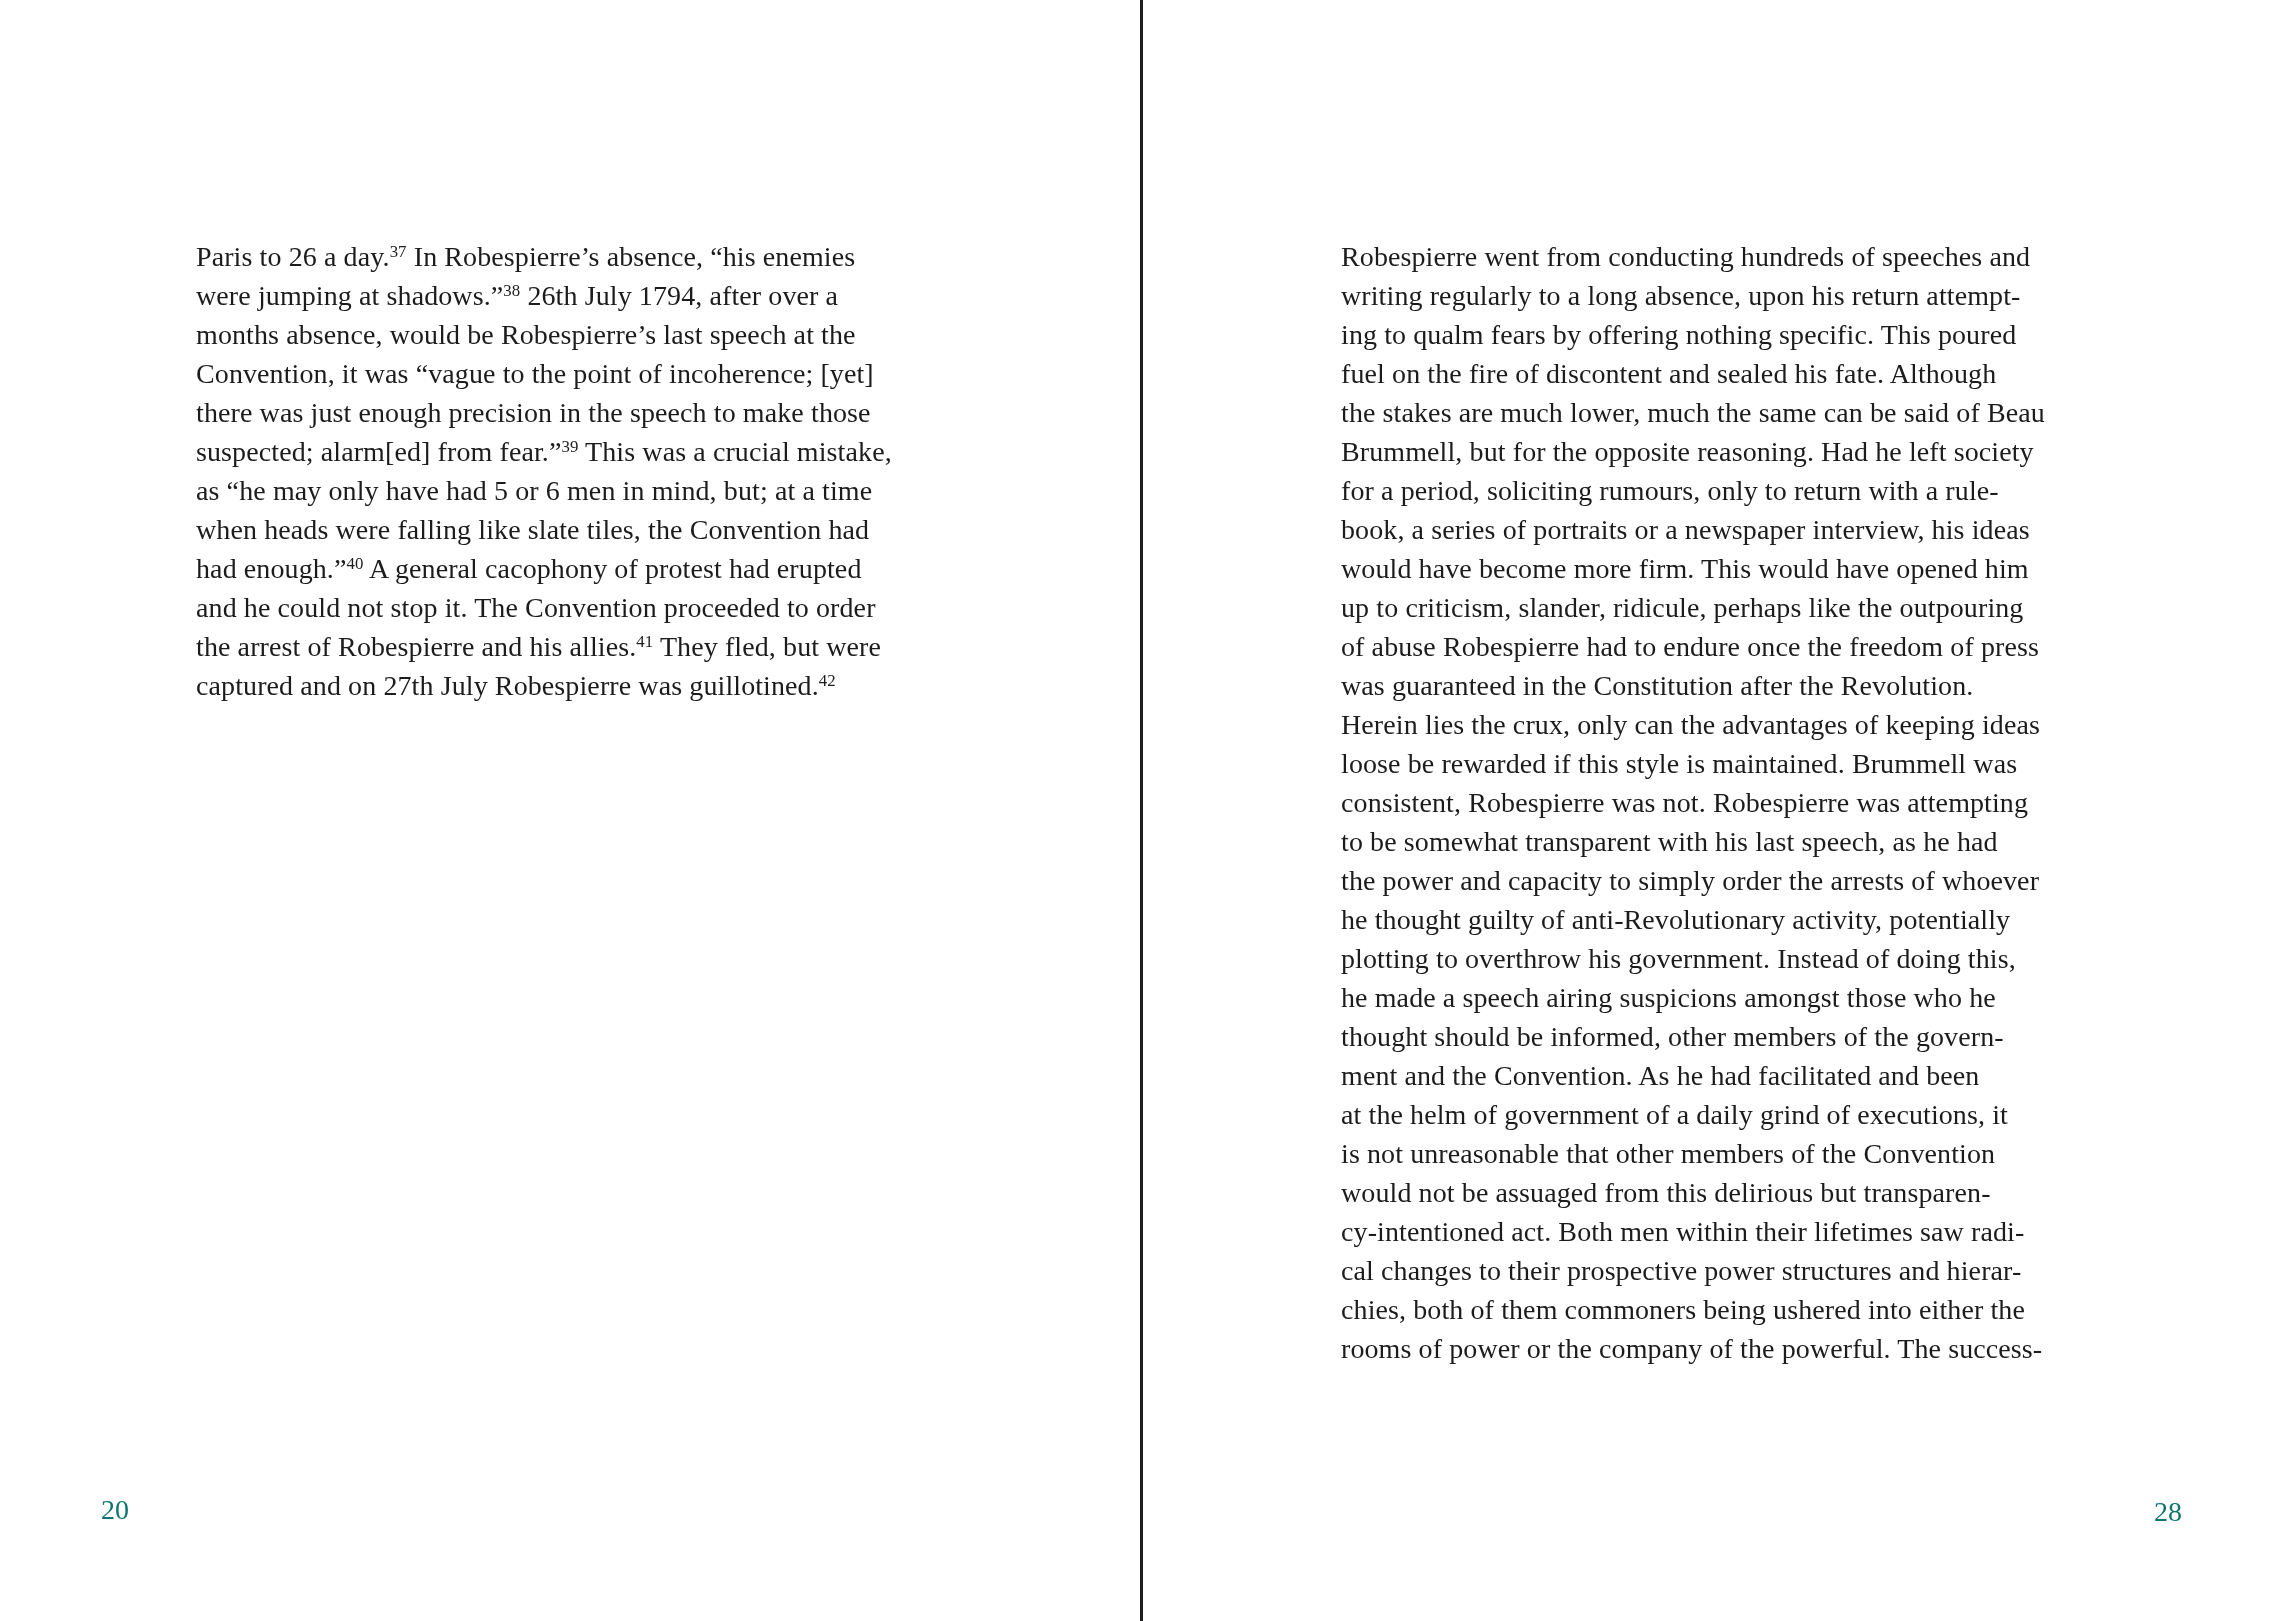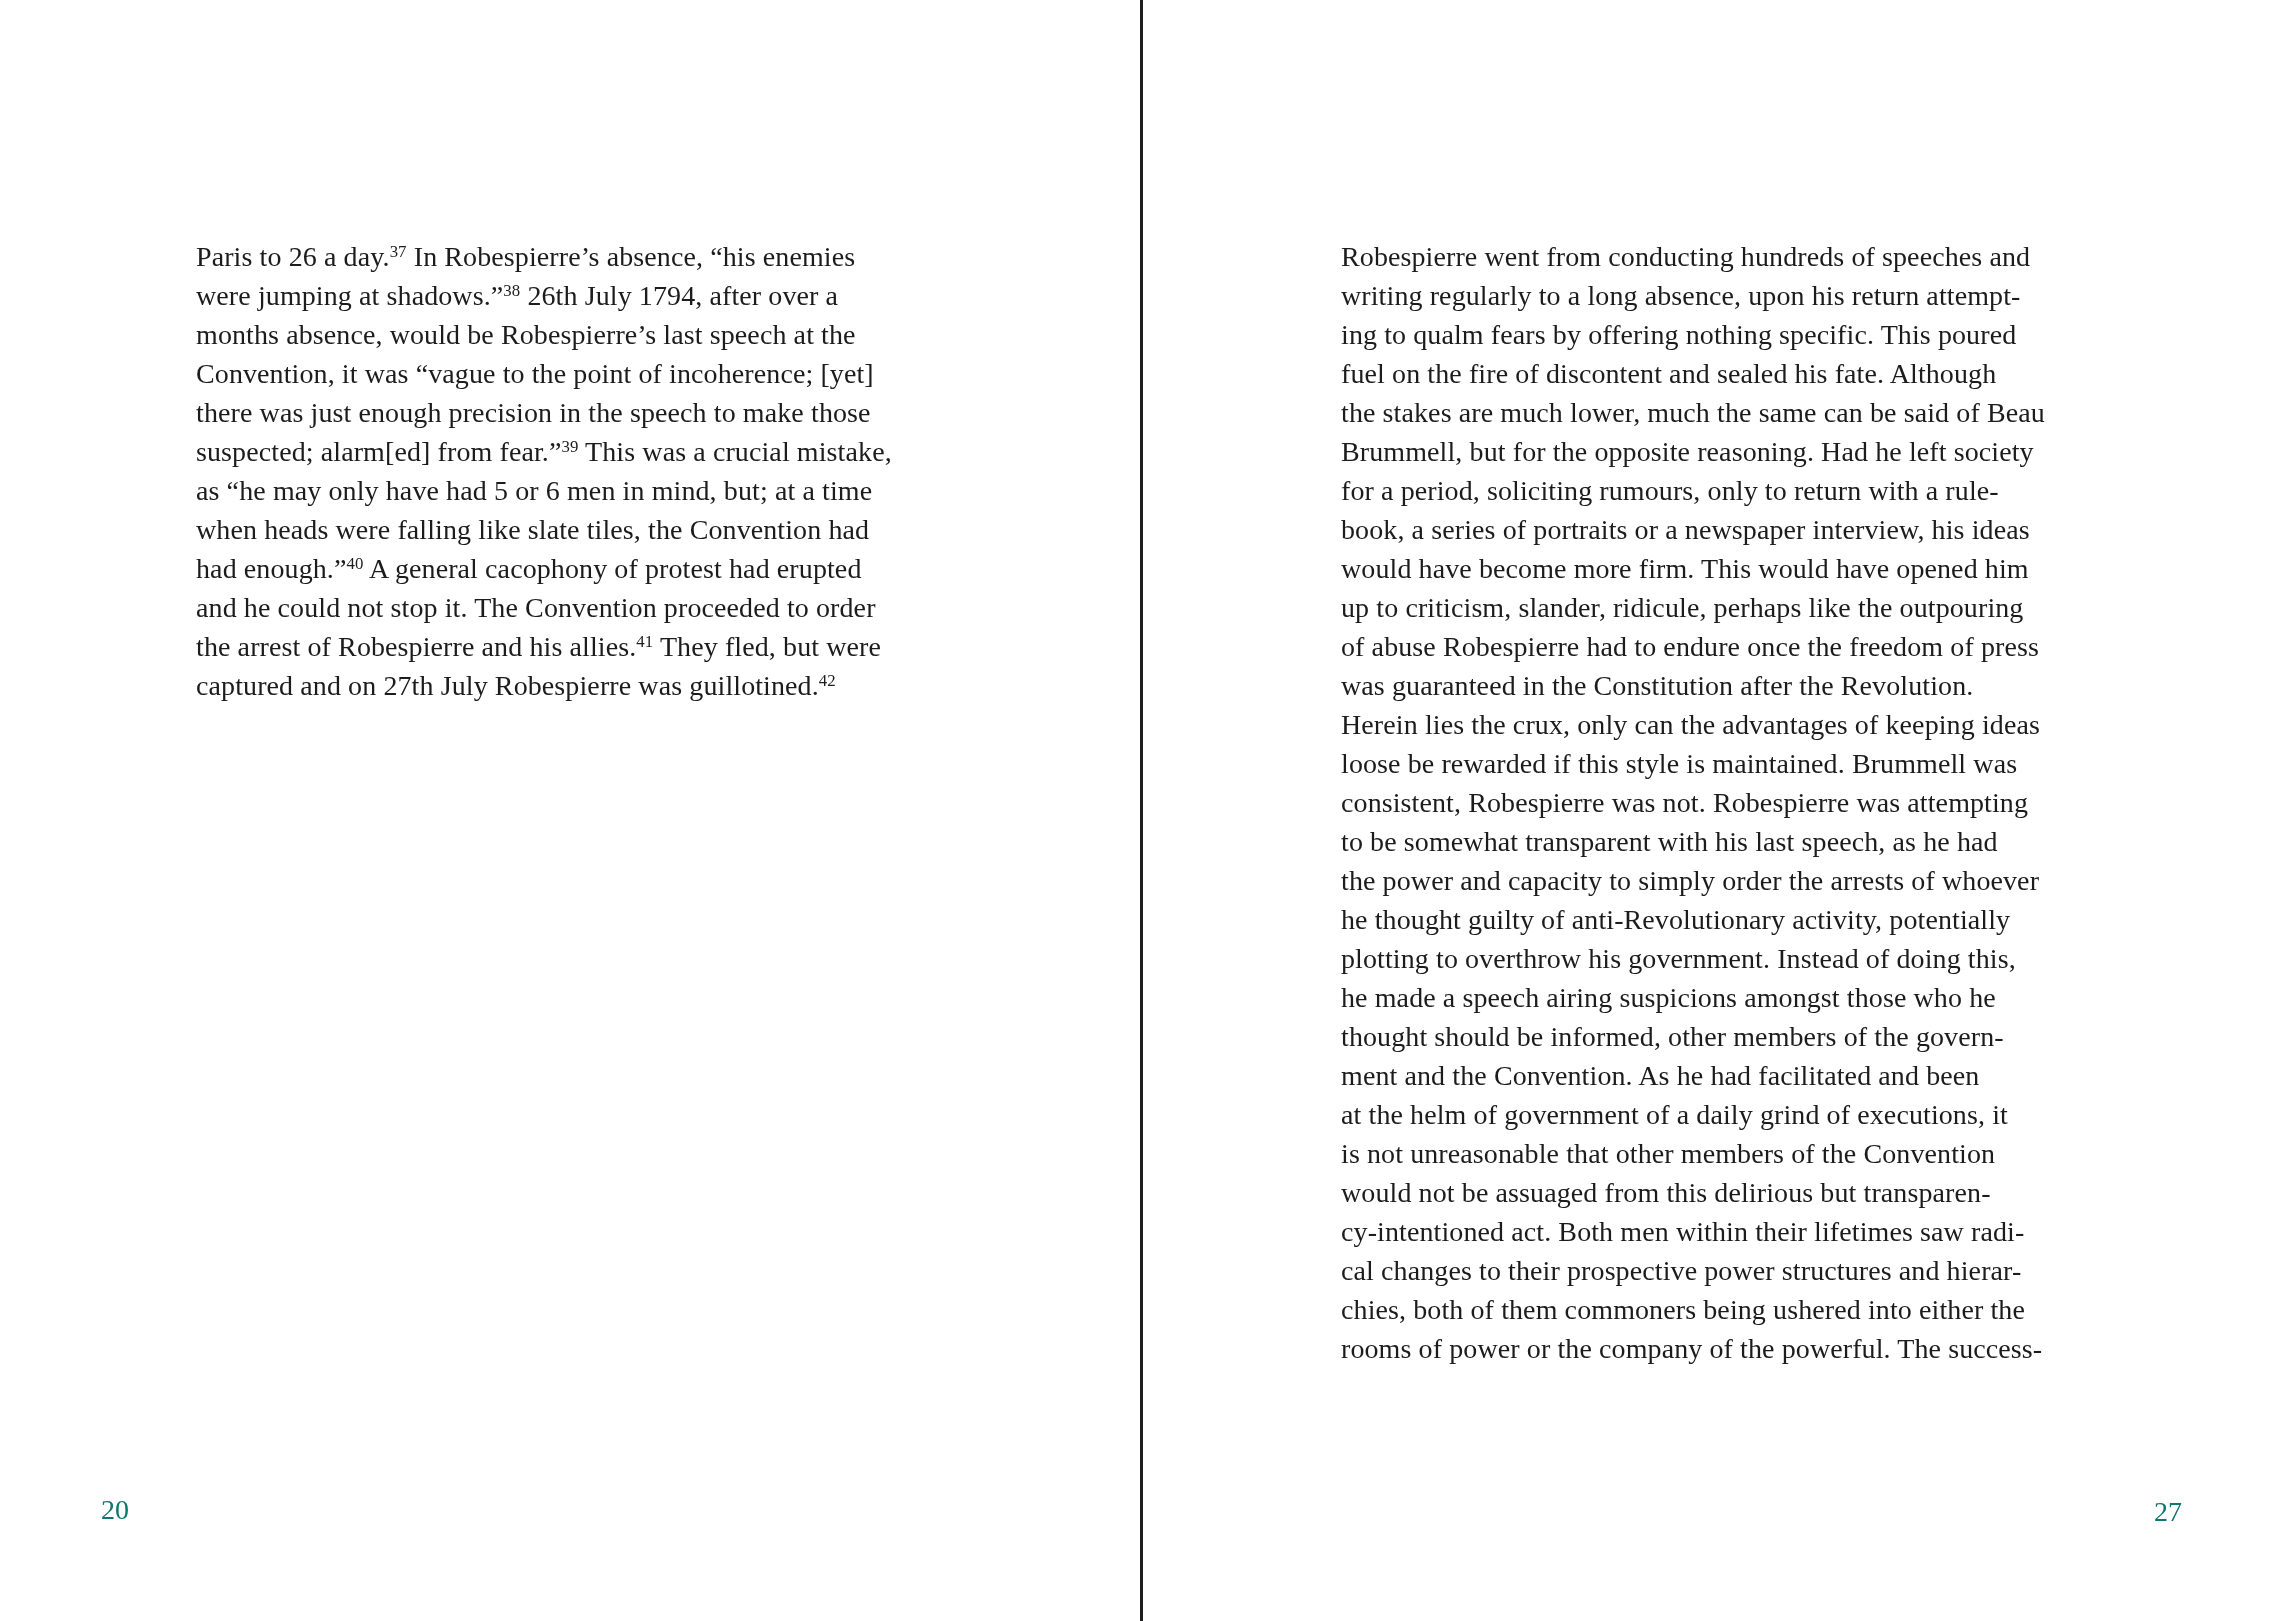--- a/index.html
+++ b/index.html
@@ -62,17 +62,17 @@
 
   <section class="page page-left">
     <p class="body-text">Paris to 26 a day.<sup>37</sup> In Robespierre’s absence, “his enemies<br>were jumping at shadows.”<sup>38</sup> 26th July 1794, after over a<br>months absence, would be Robespierre’s last speech at the<br>Convention, it was “vague to the point of incoherence; [yet]<br>there was just enough precision in the speech to make those<br>suspected; alarm[ed] from fear.”<sup>39</sup> This was a crucial mistake,<br>as “he may only have had 5 or 6 men in mind, but; at a time<br>when heads were falling like slate tiles, the Convention had<br>had enough.”<sup>40</sup> A general cacophony of protest had erupted<br>and he could not stop it. The Convention proceeded to order<br>the arrest of Robespierre and his allies.<sup>41</sup> They fled, but were<br>captured and on 27th July Robespierre was guillotined.<sup>42</sup></p>
     <div class="page-number page-number-left">20</div>
   </section>
 
   <div class="spine-divider"></div>
 
   <section class="page page-right">
     <p class="body-text">Robespierre went from conducting hundreds of speeches and<br>writing regularly to a long absence, upon his return attempt-<br>ing to qualm fears by offering nothing specific. This poured<br>fuel on the fire of discontent and sealed his fate. Although<br>the stakes are much lower, much the same can be said of Beau<br>Brummell, but for the opposite reasoning. Had he left society<br>for a period, soliciting rumours, only to return with a rule-<br>book, a series of portraits or a newspaper interview, his ideas<br>would have become more firm. This would have opened him<br>up to criticism, slander, ridicule, perhaps like the outpouring<br>of abuse Robespierre had to endure once the freedom of press<br>was guaranteed in the Constitution after the Revolution.<br>Herein lies the crux, only can the advantages of keeping ideas<br>loose be rewarded if this style is maintained. Brummell was<br>consistent, Robespierre was not. Robespierre was attempting<br>to be somewhat transparent with his last speech, as he had<br>the power and capacity to simply order the arrests of whoever<br>he thought guilty of anti-Revolutionary activity, potentially<br>plotting to overthrow his government. Instead of doing this,<br>he made a speech airing suspicions amongst those who he<br>thought should be informed, other members of the govern-<br>ment and the Convention. As he had facilitated and been<br>at the helm of government of a daily grind of executions, it<br>is not unreasonable that other members of the Convention<br>would not be assuaged from this delirious but transparen-<br>cy-intentioned act. Both men within their lifetimes saw radi-<br>cal changes to their prospective power structures and hierar-<br>chies, both of them commoners being ushered into either the<br>rooms of power or the company of the powerful. The success-</p>
-    <div class="page-number page-number-right">27</div>
+    <div class="page-number page-number-right">28</div>
   </section>
 
 </div>
 
 
 </body></html>

